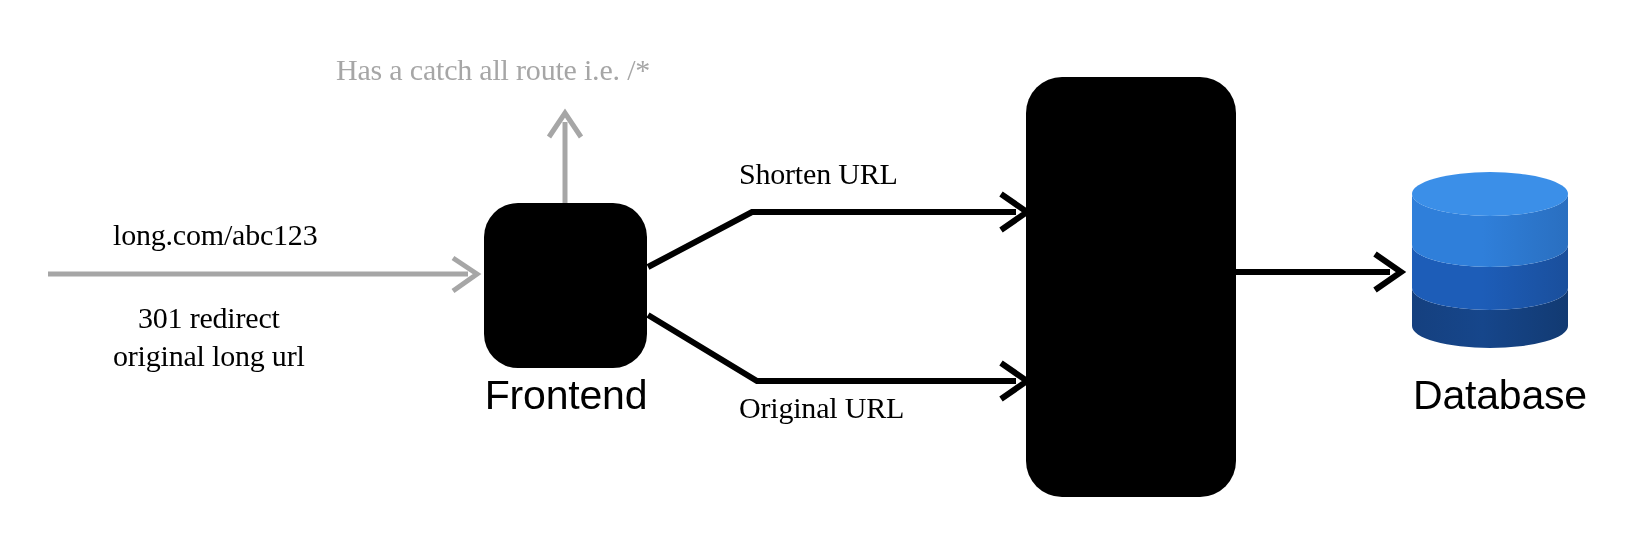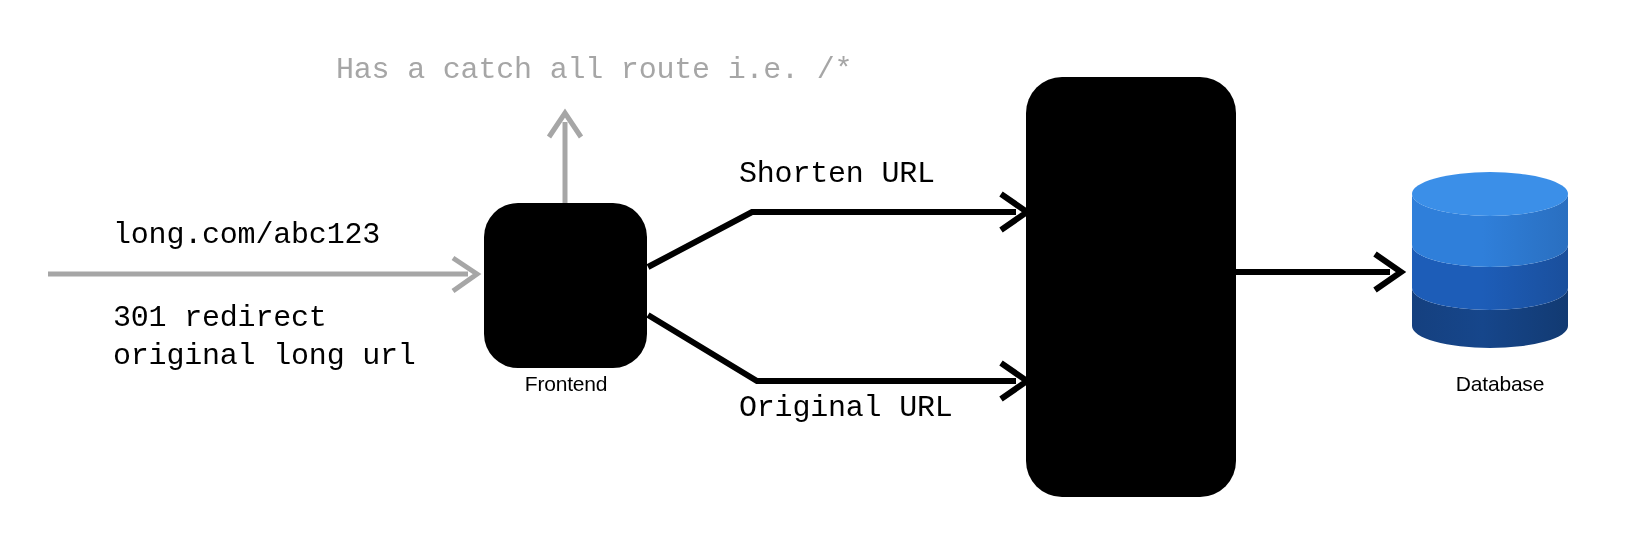--- a/index.html
+++ b/index.html
@@ -25,39 +25,40 @@
     height: 554px;
   }
   .node-box {
     position: absolute;
     background: #000000;
   }
   .node-label {
     position: absolute;
     text-align: center;
     color: #000000;
-    font-size: 21px;
+    font-size: 41px;
     font-family: "Liberation Sans", sans-serif;
     white-space: nowrap;
     letter-spacing: -0.2px;
   }
   .edge-label {
     position: absolute;
     color: #000000;
     font-size: 30px;
-    font-family: Liberation Mono, monospace;
+    font-family: Liberation Serif, serif;
     white-space: nowrap;
     letter-spacing: -0.2px;
   }
   .edge-label.muted {
     color: #a6a6a6;
   }
   .edge-label.multiline {
     white-space: pre;
     line-height: 1.28;
+    text-align: center;
   }
   #frontend-box {
     left: 484px;
     top: 203px;
     width: 163px;
     height: 165px;
     border-radius: 34px;
   }
   #backend-box {
     left: 1026px;

